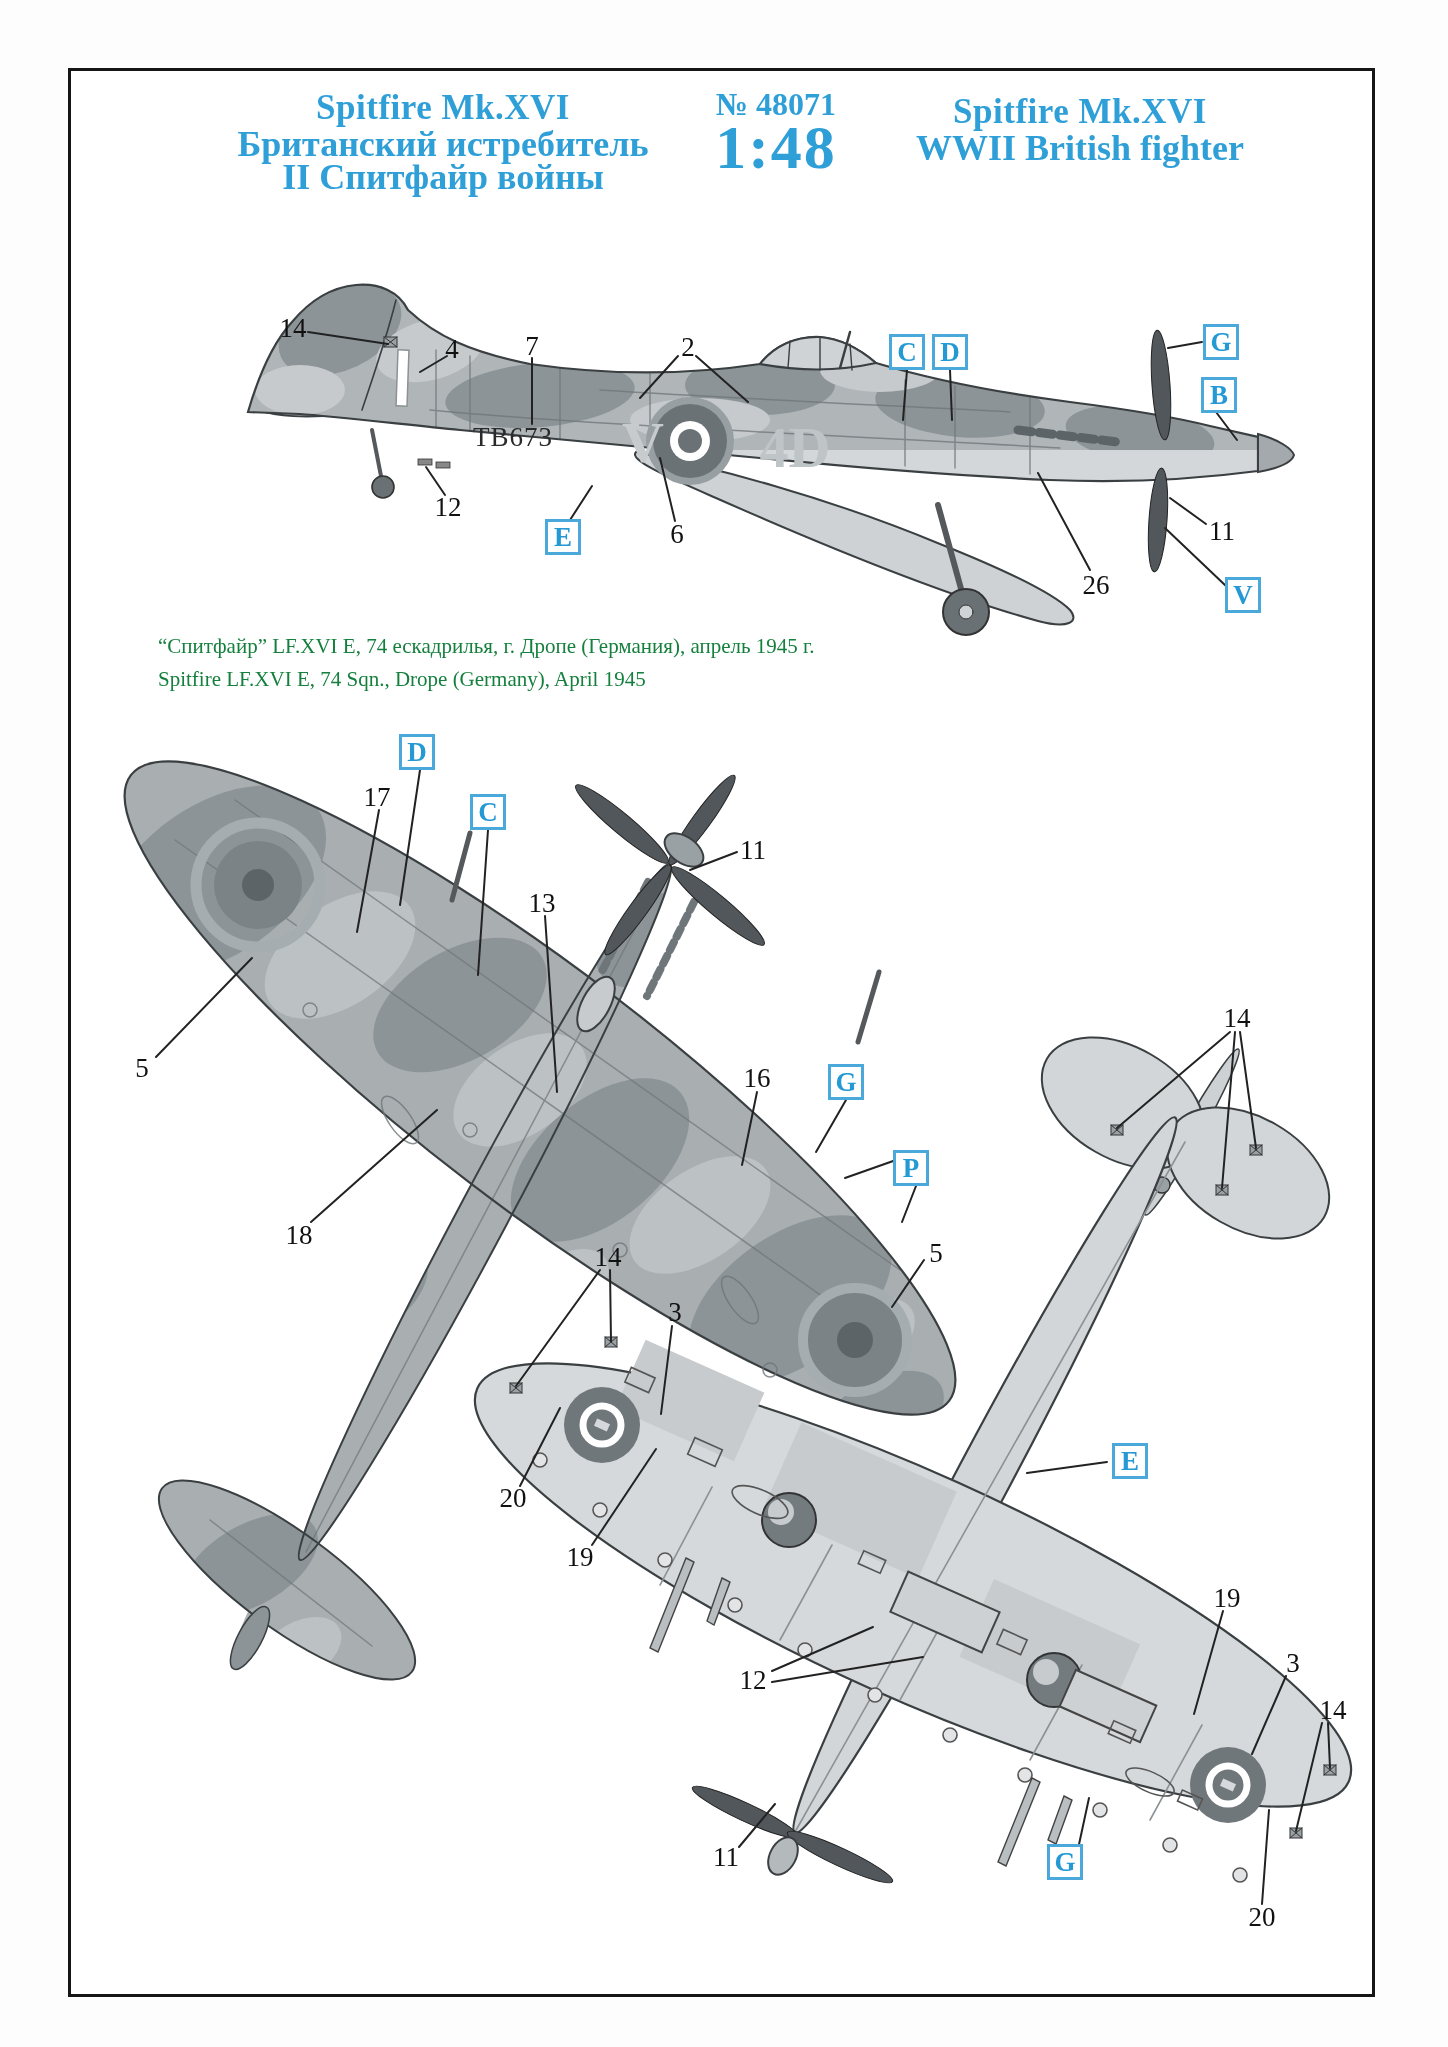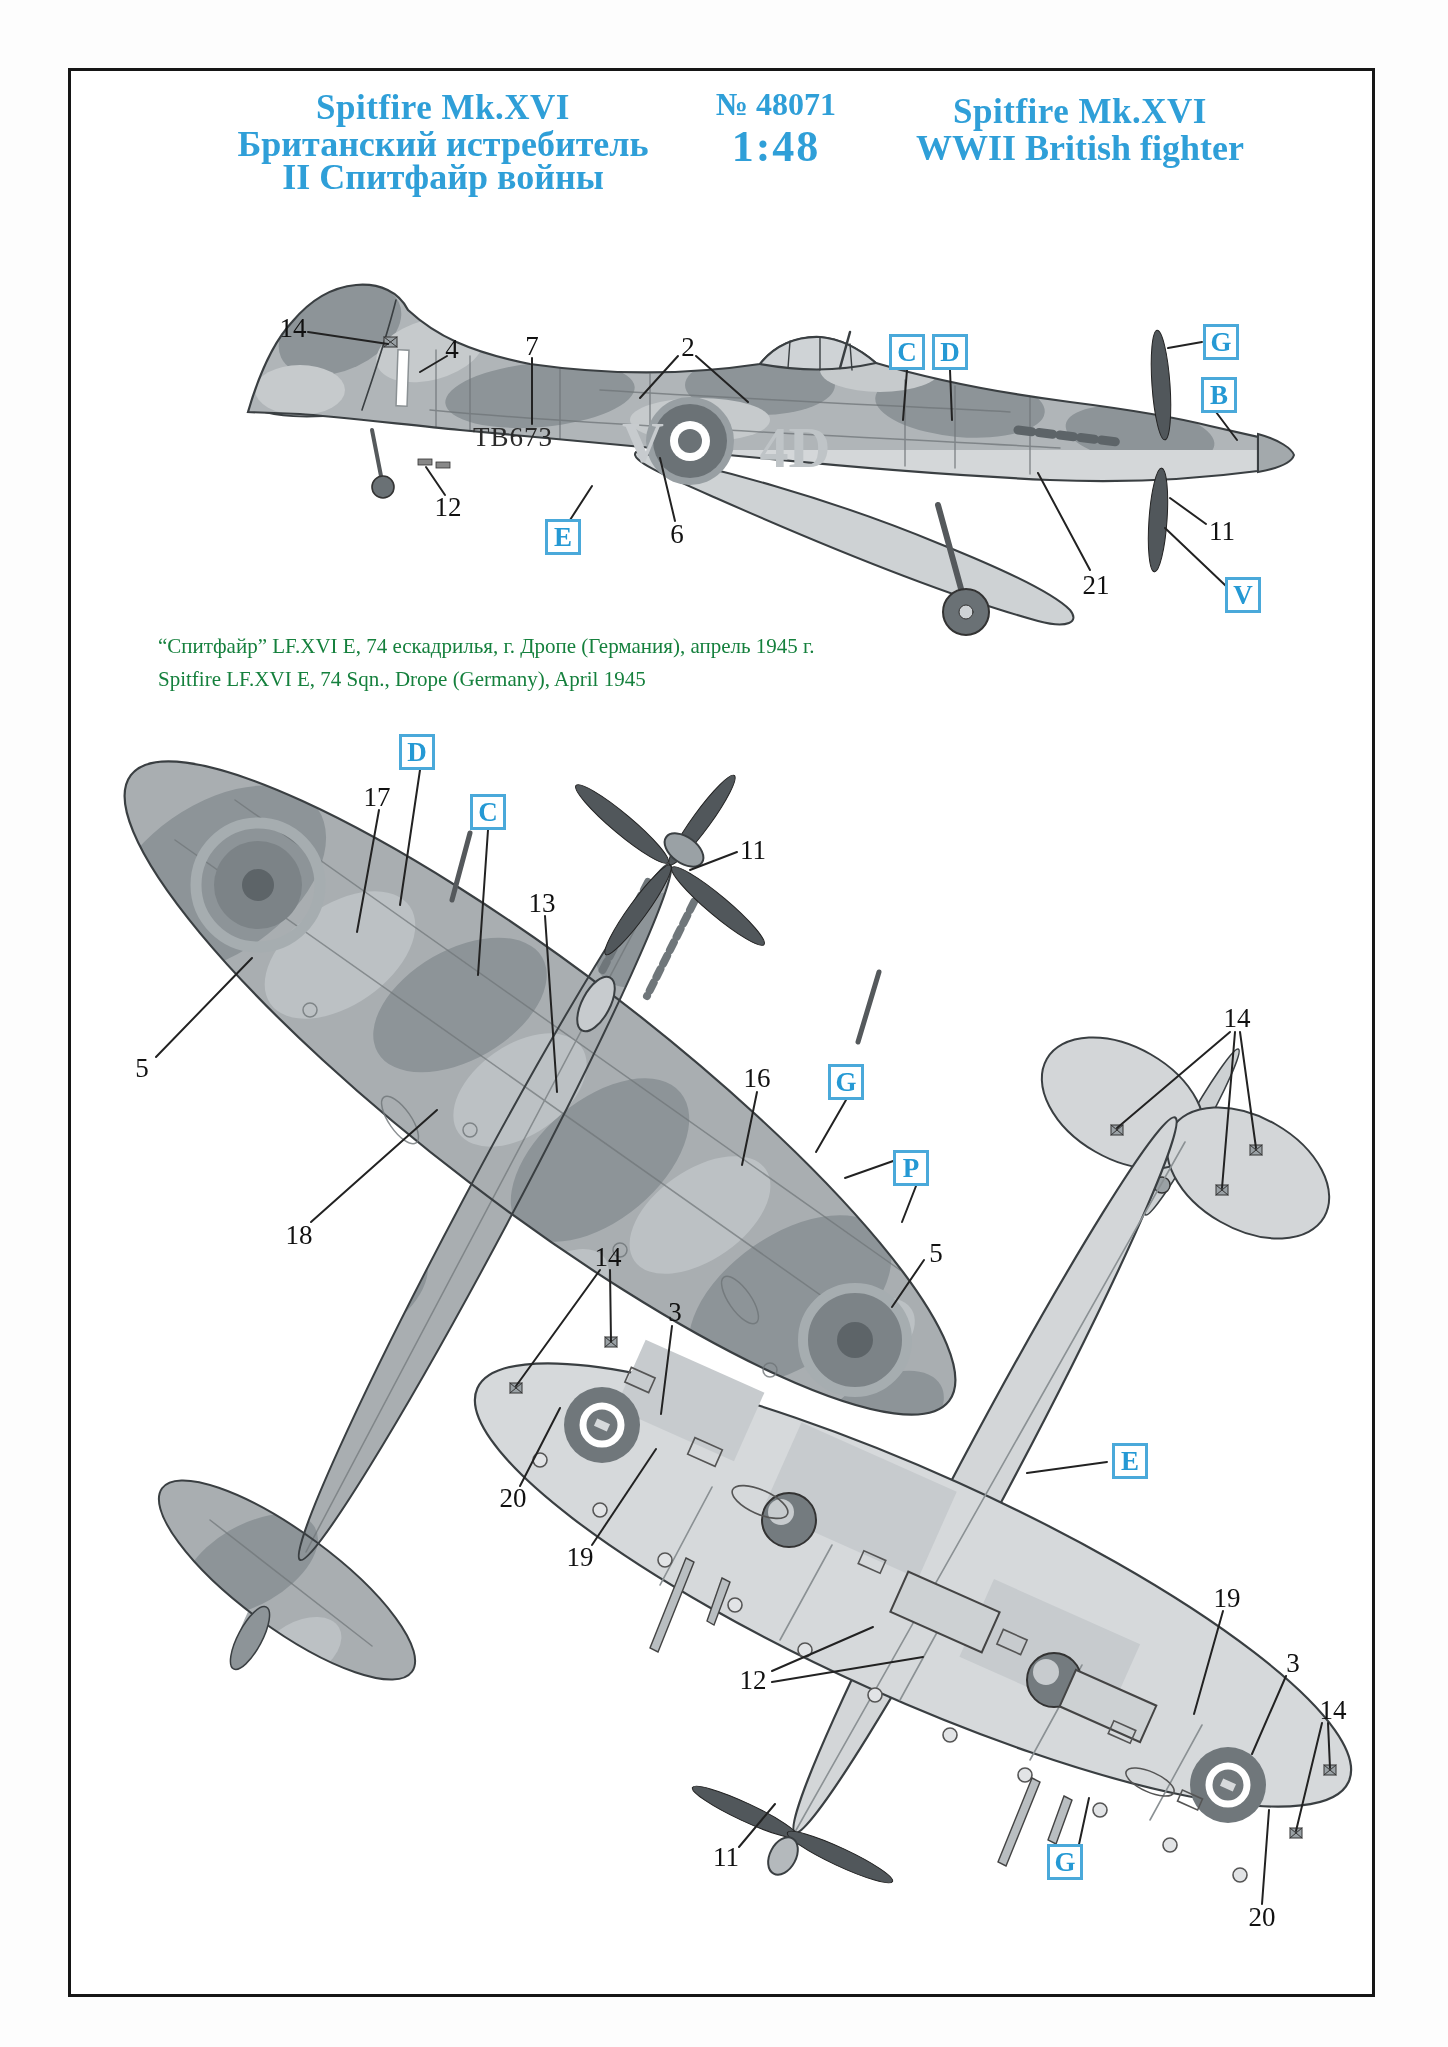--- a/index.html
+++ b/index.html
@@ -13,21 +13,21 @@
     border:3px solid #161616;box-sizing:border-box;background:#fff;
   }
   .drawing{position:absolute;left:0;top:0;width:1448px;height:2047px;}
   .hdr{position:absolute;text-align:center;color:#2f9fd8;font-weight:bold;}
   .hdr-left{left:233px;top:88px;width:420px;}
   .hdr-center{left:662px;top:86px;width:228px;}
   .hdr-right{left:882px;top:92px;width:396px;}
   .h-big{font-size:35px;line-height:40px;letter-spacing:0.5px;}
   .h-mid{font-size:36px;line-height:33px;}
   .h-num{font-size:32px;line-height:36px;}
-  .h-scale{font-size:44px;line-height:50px;letter-spacing:2px;}
+  .h-scale{font-size:62px;line-height:50px;letter-spacing:2px;}
   .caption{
     position:absolute;left:158px;top:630px;width:820px;
     font-size:21px;line-height:33px;color:#15803d;
   }
   .callout{
     position:absolute;transform:translate(-50%,-50%);
     white-space:nowrap;user-select:none;
   }
   .callout-num{font-size:27px;color:#111;}
   .callout-letter{
@@ -373,21 +373,21 @@
       <span class="callout callout-num" style="left: 293px; top: 328px;">14</span>
       <span class="callout callout-num" style="left: 452px; top: 349px;">4</span>
       <span class="callout callout-num" style="left: 532px; top: 346px;">7</span>
       <span class="callout callout-num" style="left: 688px; top: 347px;">2</span>
       <span class="callout callout-letter" style="left: 907px; top: 352px;">C</span>
       <span class="callout callout-letter" style="left: 950px; top: 352px;">D</span>
       <span class="callout callout-letter" style="left: 1221px; top: 342px;">G</span>
       <span class="callout callout-letter" style="left: 1219px; top: 395px;">B</span>
       <span class="callout callout-num" style="left: 1222px; top: 531px;">11</span>
       <span class="callout callout-letter" style="left: 1243px; top: 595px;">V</span>
-      <span class="callout callout-num" style="left: 1096px; top: 585px;">21</span>
+      <span class="callout callout-num" style="left: 1096px; top: 585px;">26</span>
       <span class="callout callout-num" style="left: 448px; top: 507px;">12</span>
       <span class="callout callout-letter" style="left: 563px; top: 537px;">E</span>
       <span class="callout callout-num" style="left: 677px; top: 534px;">6</span>
       <span class="callout callout-letter" style="left: 417px; top: 752px;">D</span>
       <span class="callout callout-num" style="left: 377px; top: 797px;">17</span>
       <span class="callout callout-letter" style="left: 488px; top: 812px;">C</span>
       <span class="callout callout-num" style="left: 542px; top: 903px;">13</span>
       <span class="callout callout-num" style="left: 753px; top: 850px;">11</span>
       <span class="callout callout-num" style="left: 142px; top: 1068px;">5</span>
       <span class="callout callout-num" style="left: 299px; top: 1235px;">18</span>

